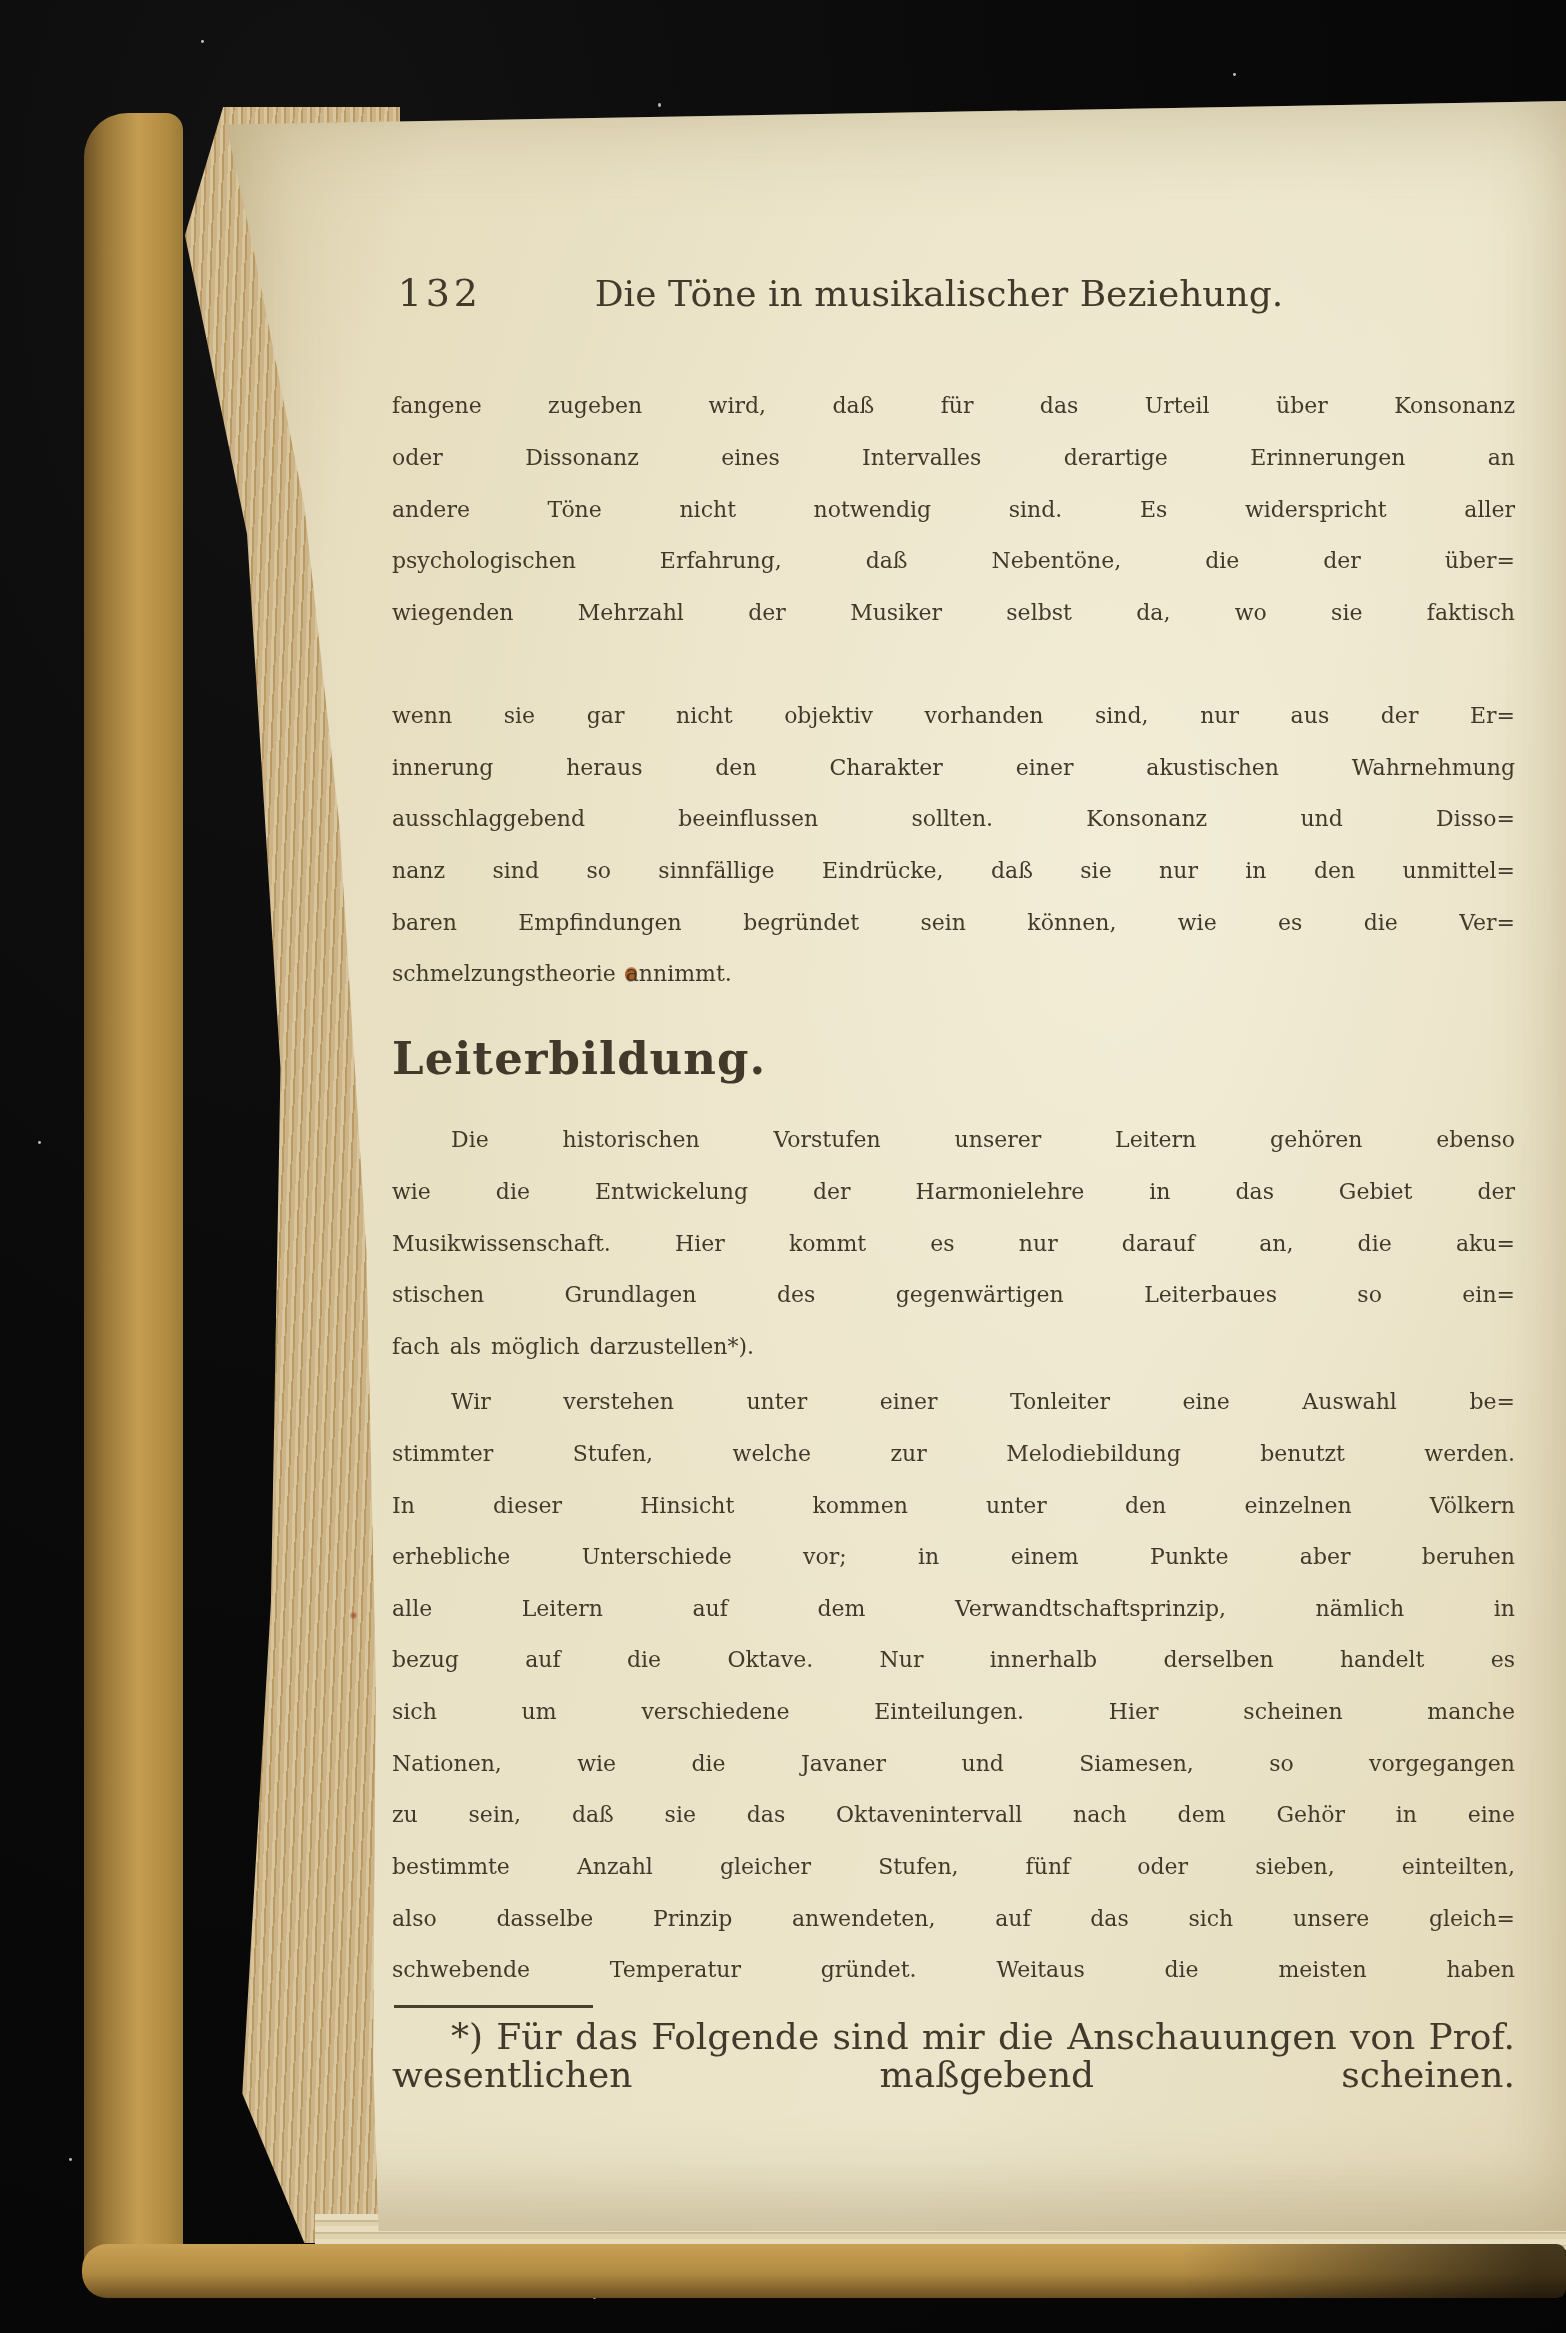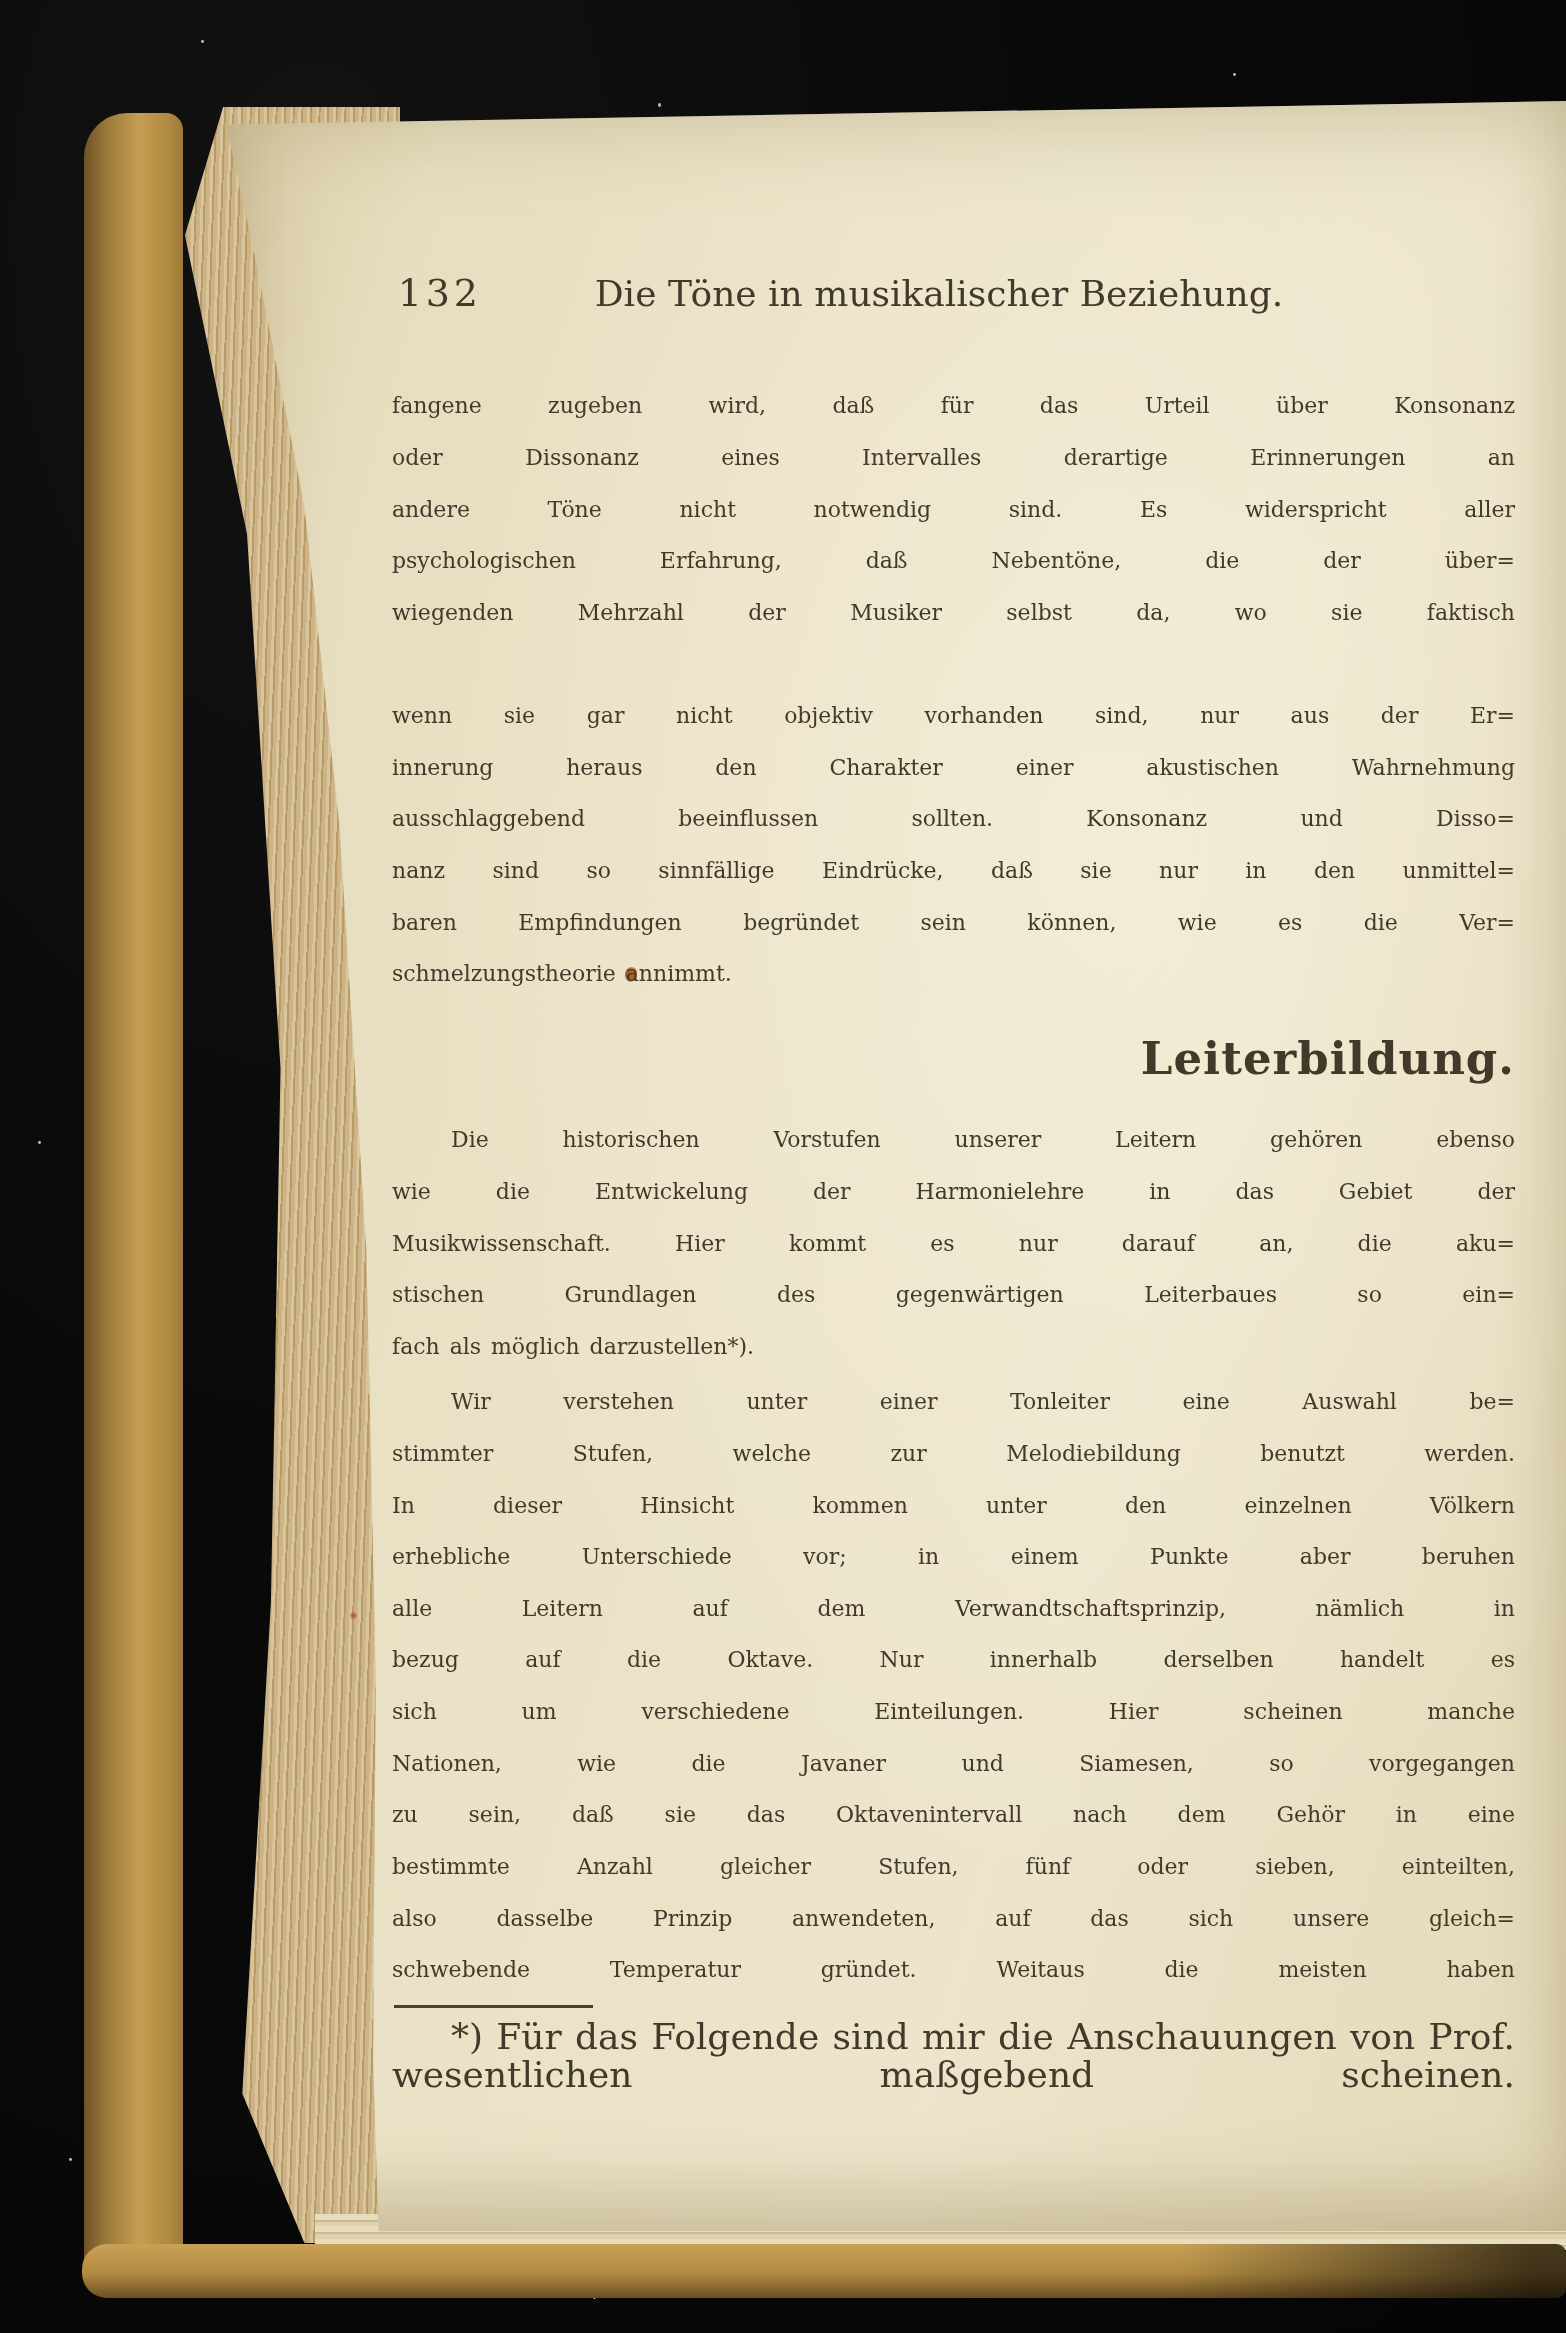--- a/index.html
+++ b/index.html
@@ -57,21 +57,21 @@
   .hdr-title { position:absolute; left:0; right:29px; top:273px; text-align:center; font-size:36px; }
   .bodyline {
     position:absolute; left:0; width:100%; height:52px; overflow:hidden;
     font-size:22px; line-height:48px;
     text-align:justify; text-align-last:justify; word-spacing:2.9px;
   }
   .nojust { text-align-last:left; }
   .indent { text-indent:59px; }
   .heading {
     position:absolute; left:0; width:100%; top:1032px; height:61px;
-    text-align:right; font-size:45px; font-weight:bold; letter-spacing:1px;
+    text-align:left; font-size:45px; font-weight:bold; letter-spacing:1px;
   }
   .fn-rule { position:absolute; left:1.9px; top:2005px; width:199px; height:2.9px; background:#4a4030; }
   .fnline {
     position:absolute; left:0; width:100%; height:38px; overflow:hidden;
     font-size:36px; line-height:36px; text-align:justify; text-align-last:justify;
   }
   .stain1 { position:absolute; left:625px; top:967px; width:12.4px; height:15.3px; border-radius:50% 40% 55% 45%;
             background:radial-gradient(circle,#b26327 0%, #a85d20 55%, rgba(168,93,32,0) 100%); }
   .stain2 { position:absolute; left:350px; top:1612px; width:6.7px; height:6.7px; border-radius:50%;
             background:radial-gradient(circle,#a8503a 0%, rgba(168,80,58,0) 100%); }

